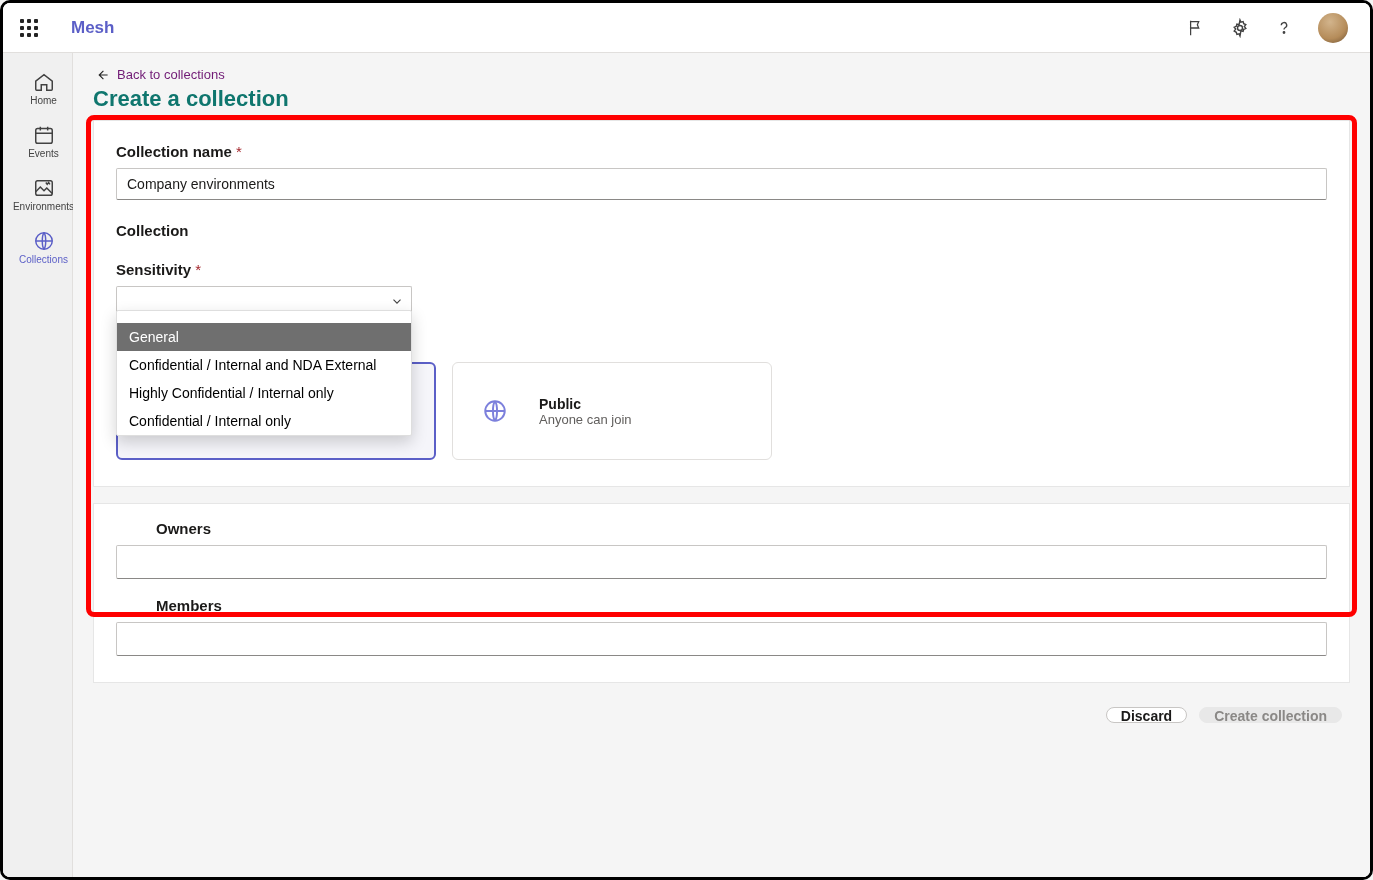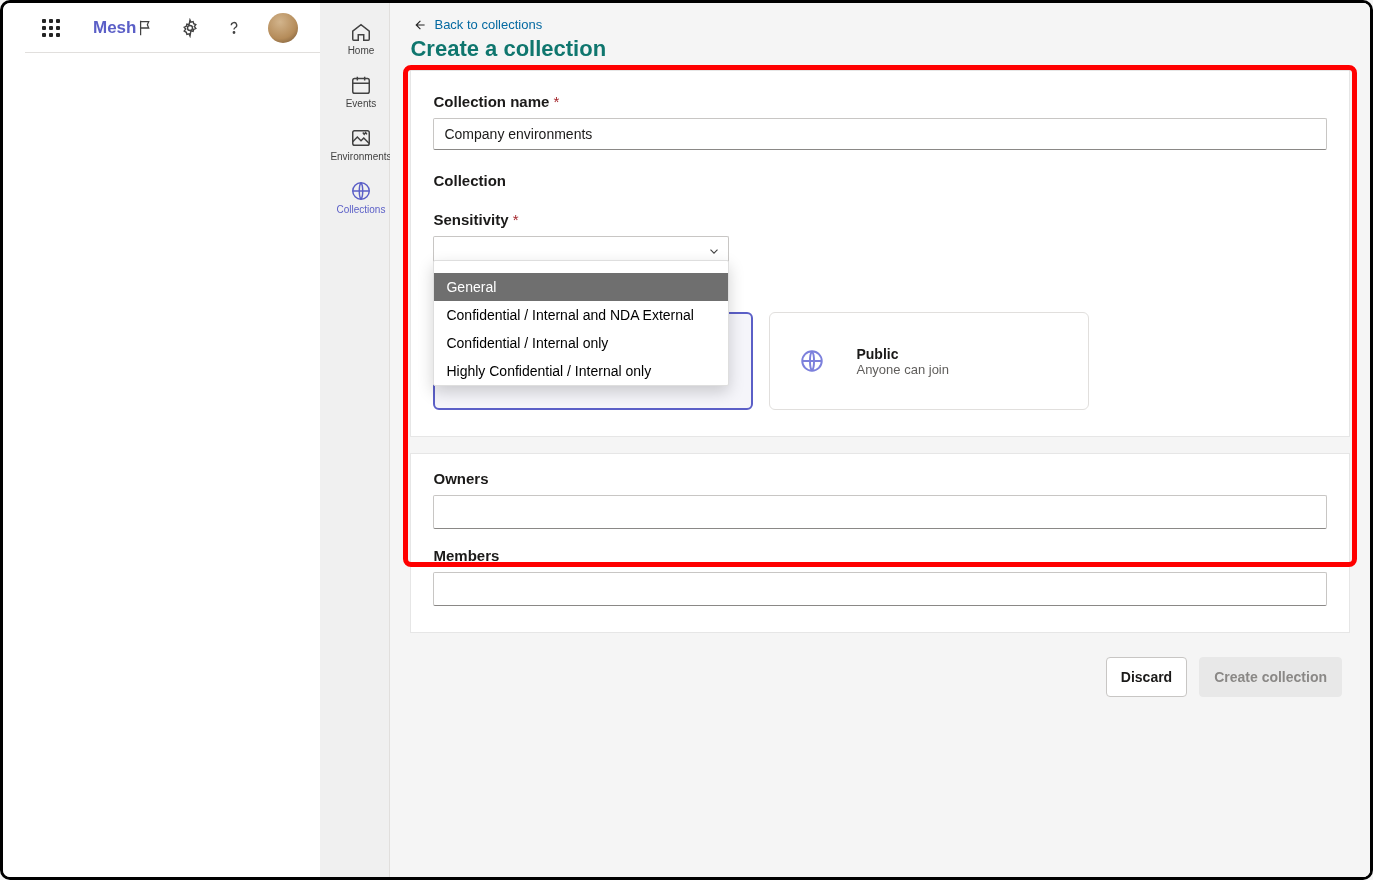--- a/index.html
+++ b/index.html
@@ -7,26 +7,25 @@
     font-family: "Segoe UI", -apple-system, BlinkMacSystemFont, sans-serif;
     background: #f5f5f5;
     width: 1373px;
     height: 880px;
     overflow: hidden;
     border: 3px solid #000;
     border-radius: 10px;
   }
   .app {
     display: flex;
-    flex-direction: row;
+    flex-direction: column;
     width: 100%;
     height: 100%;
     background: #fff;
     border-radius: 6px;
-    padding-left: 22px;
   }
   .topbar {
     height: 50px;
     display: flex;
     align-items: center;
     padding: 0 12px;
     border-bottom: 1px solid #e1dfdd;
     background: #fff;
   }
   .waffle {
@@ -89,21 +88,21 @@
   .content {
     flex: 1;
     background: #f5f5f5;
     padding: 14px 20px 20px;
     display: flex;
     flex-direction: column;
     min-height: 0;
   }
   .backlink {
     display: flex; align-items: center; gap: 8px;
-    font-size: 13px; color: #0369a1; cursor: pointer;
+    font-size: 13px; color: #701a75; cursor: pointer;
     margin-bottom: 4px; margin-left: 2px;
   }
   .page-title {
     font-size: 22px; font-weight: 600; color: #0f766e;
     margin-bottom: 8px;
   }
   .card {
     background: #fff;
     border: 1px solid #e6e6e6;
     border-radius: 0;
@@ -191,29 +190,29 @@
   }
   .privacy-card .picon {
     width: 48px; height: 48px;
     border-radius: 6px;
     display:flex; align-items:center; justify-content:center;
     color: #7c80dc;
   }
   .privacy-card.selected .picon { background:#fff; border:1px solid #e1dfdd; }
   .priv-title { font-weight:600; font-size:14px; color:#1b1a19; }
   .priv-sub { font-size:13px; color:#605e5c; }
-  .owners-label { font-size:15px; font-weight:600; color:#1b1a19; margin-bottom:8px; }
+  .owners-label { font-size:15px; font-weight:600; color:#1b1a19; margin-bottom:8px;margin-left:40px; }
   .owners-input { height: 34px; border-bottom:1px solid #8a8886; }
   .footer {
     display:flex; justify-content:flex-end; gap:12px;
     padding: 8px 8px 0;
   }
   .btn {
-    height: 40px; padding: 0 14px;
-    border-radius: 4px; font-size:14px; font-weight:600;
+    height: 16px; padding: 0 14px;
+    border-radius: 12px; font-size:14px; font-weight:600;
     cursor: pointer; font-family: inherit;
   }
   .btn-secondary { background:#fff; border:1px solid #c8c6c4; color:#1b1a19; }
   .btn-primary { background:#e8e8e8; border:1px solid #e8e8e8; color:#8a8886; cursor:not-allowed; }
 </style>
 </head>
 <body>
 
 <div class="app">
 
@@ -317,22 +316,22 @@
             <div class="sens-select">
               <span></span>
               <svg class="chev" viewBox="0 0 20 20" fill="none" stroke="currentColor" stroke-width="1.6">
                   <path d="M5 8l5 5 5-5"></path>
                 </svg>
             </div>
             <div class="dropdown">
               <div style="height:12px"></div>
               <div class="opt sel">General</div>
               <div class="opt">Confidential / Internal and NDA External</div>
+              <div class="opt">Highly Confidential / Internal only</div>
               <div class="opt">Confidential / Internal only</div>
-              <div class="opt">Highly Confidential / Internal only</div>
             </div>
           </div>
         </div>
 
         <div class="privacy-row">
           <div class="privacy-card selected">
             <div class="picon">
               <svg viewBox="0 0 24 24" width="26" height="26" fill="none" stroke="#7c80dc" stroke-width="1.8">
                   <rect x="5" y="11" width="14" height="10" rx="2"></rect>
                   <path d="M8 11V8a4 4 0 0 1 8 0v3"></path>

